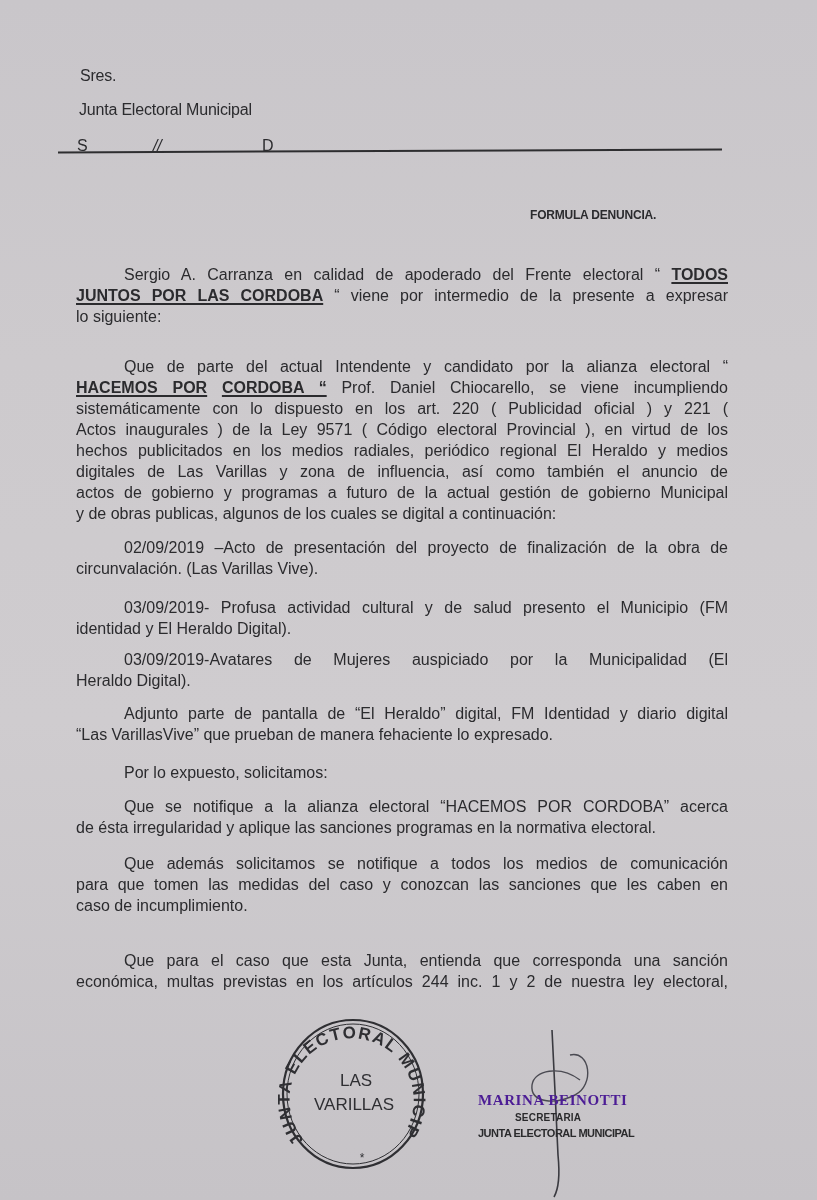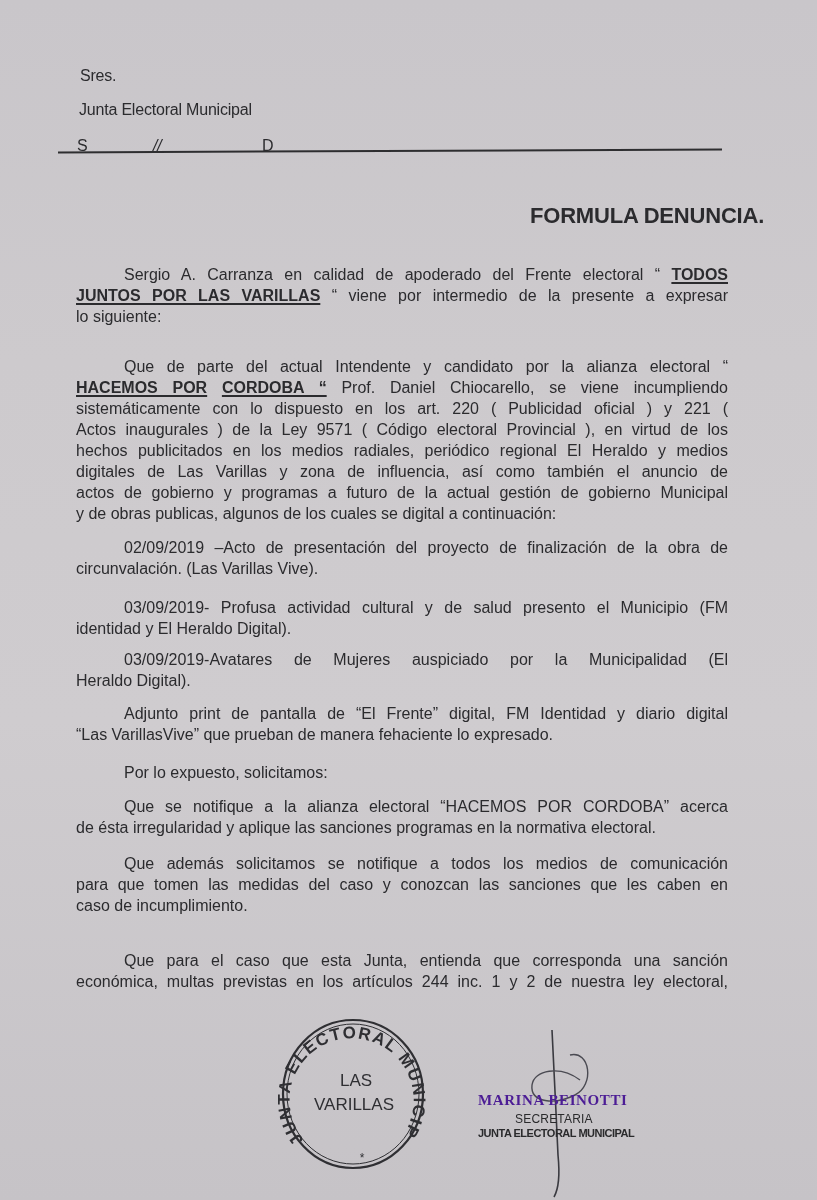--- a/index.html
+++ b/index.html
@@ -16,40 +16,40 @@
   .b { font-weight:bold; }
   .u { text-decoration:underline; text-decoration-thickness:2px; text-underline-offset:2px; }
   .rule { position:absolute; left:58px; top:150px; width:664px; height:2px; background:#2e2e30; transform:rotate(-0.25deg); }
   .para { position:absolute; left:76px; width:652px; font-size:16px; line-height:21px; color:#2b2b2e; text-align:justify; }
   .para .line { display:block; text-align:justify; text-align-last:justify; white-space:nowrap; }
   .para .line.last { text-align-last:left; }
   .indent { padding-left:48px; }
   .stamp { position:absolute; left:278px; top:1012px; width:150px; height:160px; }
   .sig { position:absolute; left:470px; top:1025px; width:200px; height:175px; }
   .sig-name { position:absolute; left:478px; top:1092px; font-weight:bold; font-size:15px; letter-spacing:0.6px; color:#4c1d95;font-family:Liberation Serif, serif; }
-  .sig-role { position:absolute; left:515px; top:1112px; font-weight:normal; font-size:12px; color:#2a2a2c; letter-spacing:0.2px; }
+  .sig-role { position:absolute; left:515px; top:1112px; font-weight:bold; font-size:10px; color:#2a2a2c; letter-spacing:0.2px; }
   .sig-org { position:absolute; left:478px; top:1127px; font-weight:bold; font-size:11px; color:#2a2a2c; letter-spacing:-0.5px; }
 </style>
 </head>
 <body>
 
 <div class="page">
 
   <div class="abs t" style="left:80px;top:65px;">Sres.</div>
   <div class="abs t" style="left:79px;top:99px;">Junta Electoral Municipal</div>
   <div class="abs t" style="left:77px;top:135px;">S</div>
   <div class="abs t" style="left:153px;top:135px;font-style:italic;">//</div>
   <div class="abs t" style="left:262px;top:135px;">D</div>
   <div class="rule"></div>
 
-  <div class="abs t b" style="left:530px;top:205px;font-size:22px;">FORMULA DENUNCIA.</div>
+  <div class="abs t b" style="left:530px;top:205px;font-size:12px;">FORMULA DENUNCIA.</div>
 
   <div class="para" style="top:264px;">
     <span class="line indent"><span>Sergio A. Carranza en calidad de apoderado del Frente electoral “ </span><span class="b u">TODOS</span></span>
-    <span class="line"><span class="b u">JUNTOS POR LAS VARILLAS</span><span> “  viene por intermedio de la presente a expresar</span></span>
+    <span class="line"><span class="b u">JUNTOS POR LAS CORDOBA</span><span> “  viene por intermedio de la presente a expresar</span></span>
     <span class="line last">lo siguiente:</span>
   </div>
 
   <div class="para" style="top:356px;">
     <span class="line indent">Que de parte del actual Intendente y candidato por la alianza electoral “</span>
     <span class="line"><span class="b u">HACEMOS POR</span> <span class="b u">CORDOBA “</span><span> Prof. Daniel Chiocarello,  se viene incumpliendo</span></span>
     <span class="line">sistemáticamente con lo dispuesto en los art. 220 ( Publicidad oficial )  y 221 (</span>
     <span class="line">Actos inaugurales )  de la Ley 9571 ( Código electoral Provincial ), en virtud de los</span>
     <span class="line">hechos publicitados en los medios radiales, periódico regional El Heraldo y medios</span>
     <span class="line">digitales de Las Varillas y zona de influencia, así como también el anuncio de</span>
@@ -64,21 +64,21 @@
   <div class="para" style="top:597px;">
     <span class="line indent">03/09/2019- Profusa actividad cultural y de salud presento el Municipio (FM</span>
     <span class="line last">identidad y El Heraldo Digital).</span>
   </div>
   <div class="para" style="top:649px;">
     <span class="line indent">03/09/2019-Avatares de Mujeres auspiciado por la Municipalidad (El</span>
     <span class="line last">Heraldo Digital).</span>
   </div>
 
   <div class="para" style="top:703px;">
-    <span class="line indent">Adjunto print de pantalla de “El Frente” digital, FM Identidad y diario digital</span>
+    <span class="line indent">Adjunto parte de pantalla de “El Heraldo” digital, FM Identidad y diario digital</span>
     <span class="line last">“Las VarillasVive”  que prueban de manera fehaciente lo  expresado.</span>
   </div>
 
   <div class="para" style="top:762px;">
     <span class="line last indent">Por lo expuesto, solicitamos:</span>
   </div>
 
   <div class="para" style="top:796px;">
     <span class="line indent">Que se notifique a la alianza electoral “HACEMOS POR CORDOBA” acerca</span>
     <span class="line last">de ésta irregularidad y aplique las sanciones programas en la normativa electoral.</span>

